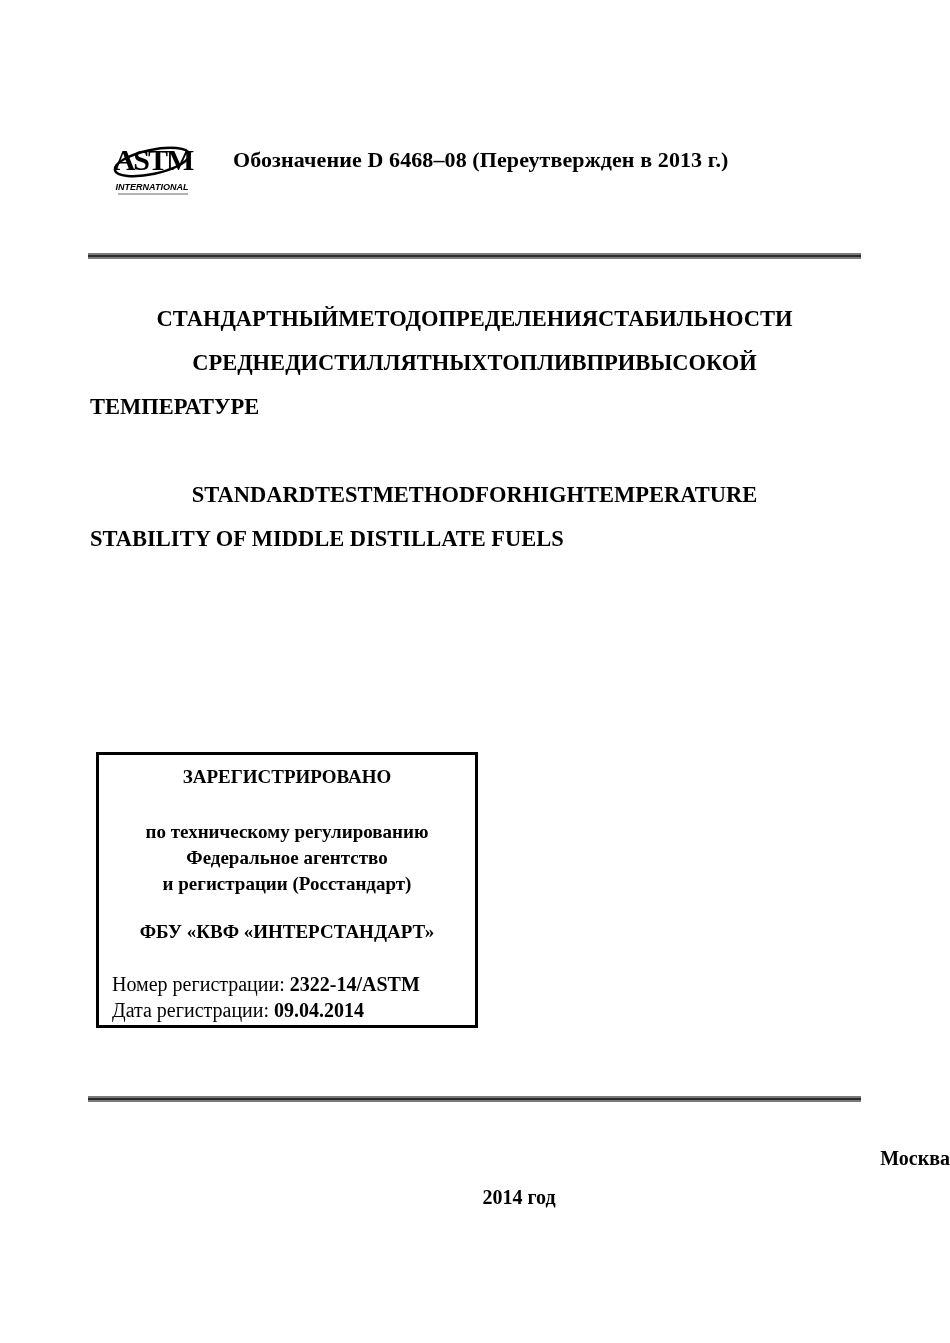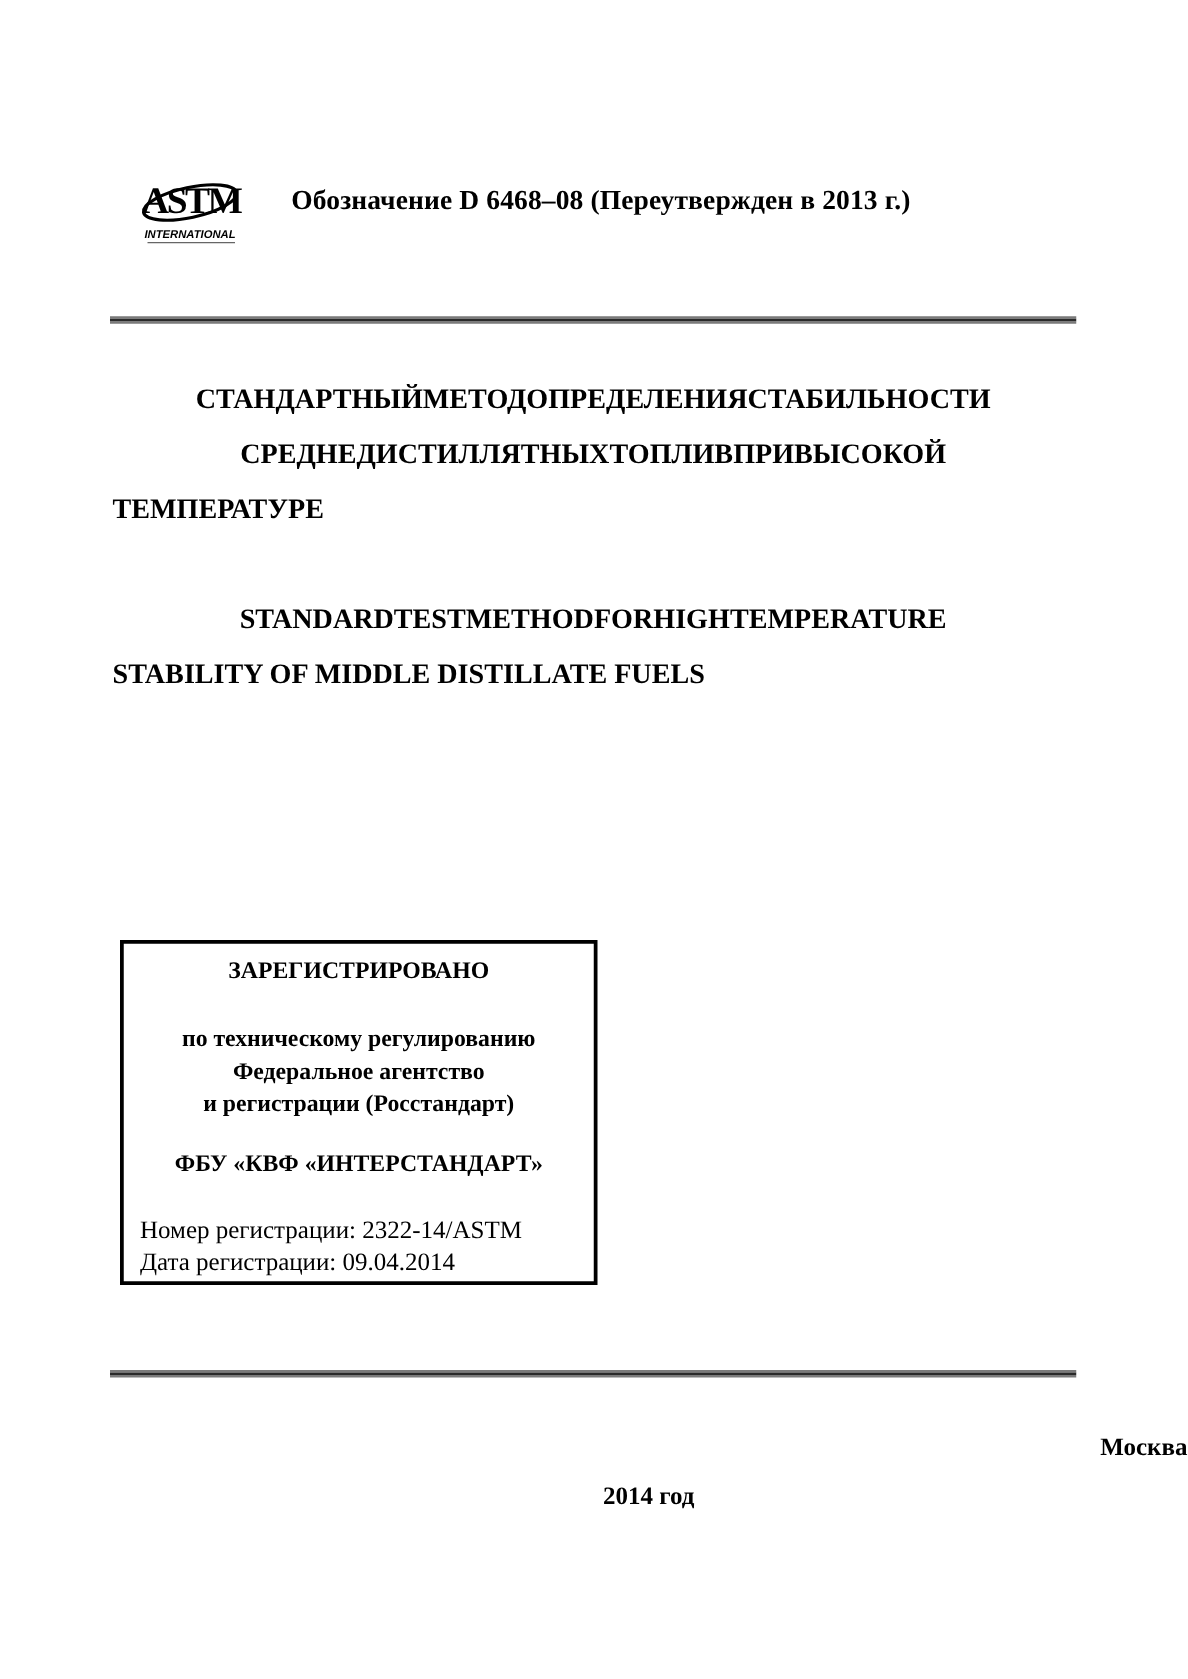--- a/index.html
+++ b/index.html
@@ -32,21 +32,21 @@
     .title-en { top: 473px; }
     .regbox {
       position: absolute; left: 96px; top: 708px; width: 382px; height: 276px;
       border: 3px solid #000; box-sizing: border-box; text-align: center; margin-top: 44px;
     }
     .reg-heading { position: absolute; left: 0; right: 0; top: 11px; font-size: 19px; font-weight: bold; }
     .reg-agency { position: absolute; left: 0; right: 0; top: 64px; font-size: 19px; font-weight: bold; line-height: 26px; }
     .reg-agency div { white-space: nowrap; }
     .reg-org { position: absolute; left: 0; right: 0; top: 166px; font-size: 19px; font-weight: bold; white-space: nowrap; }
     .reg-meta { position: absolute; left: 13px; top: 216px; text-align: left; font-size: 20px; line-height: 26px; white-space: nowrap; }
-    .reg-meta b { font-weight: normal; }
+    .reg-meta b { font-weight: bold; }
     .place { position: absolute; left: 0; width: 950px; top: 1147px; text-align: right; font-size: 20px; font-weight: bold; }
     .year  { position: absolute; left: 0; width: 950px; top: 1186px; text-align: center; font-size: 20px; font-weight: bold; padding-left: 44px; }
   </style>
 </head>
 <body>
 
 <div class="logo">
   <svg width="86" height="74" viewBox="0 0 86 74">
     <ellipse cx="42" cy="36" rx="38" ry="12" fill="none" stroke="#000" stroke-width="2.5" transform="rotate(-12 42 36)"></ellipse>
     <text x="43" y="44" text-anchor="middle" font-family="Liberation Serif, serif" font-weight="bold" font-size="30" fill="#000" letter-spacing="-2">ASTM</text>

